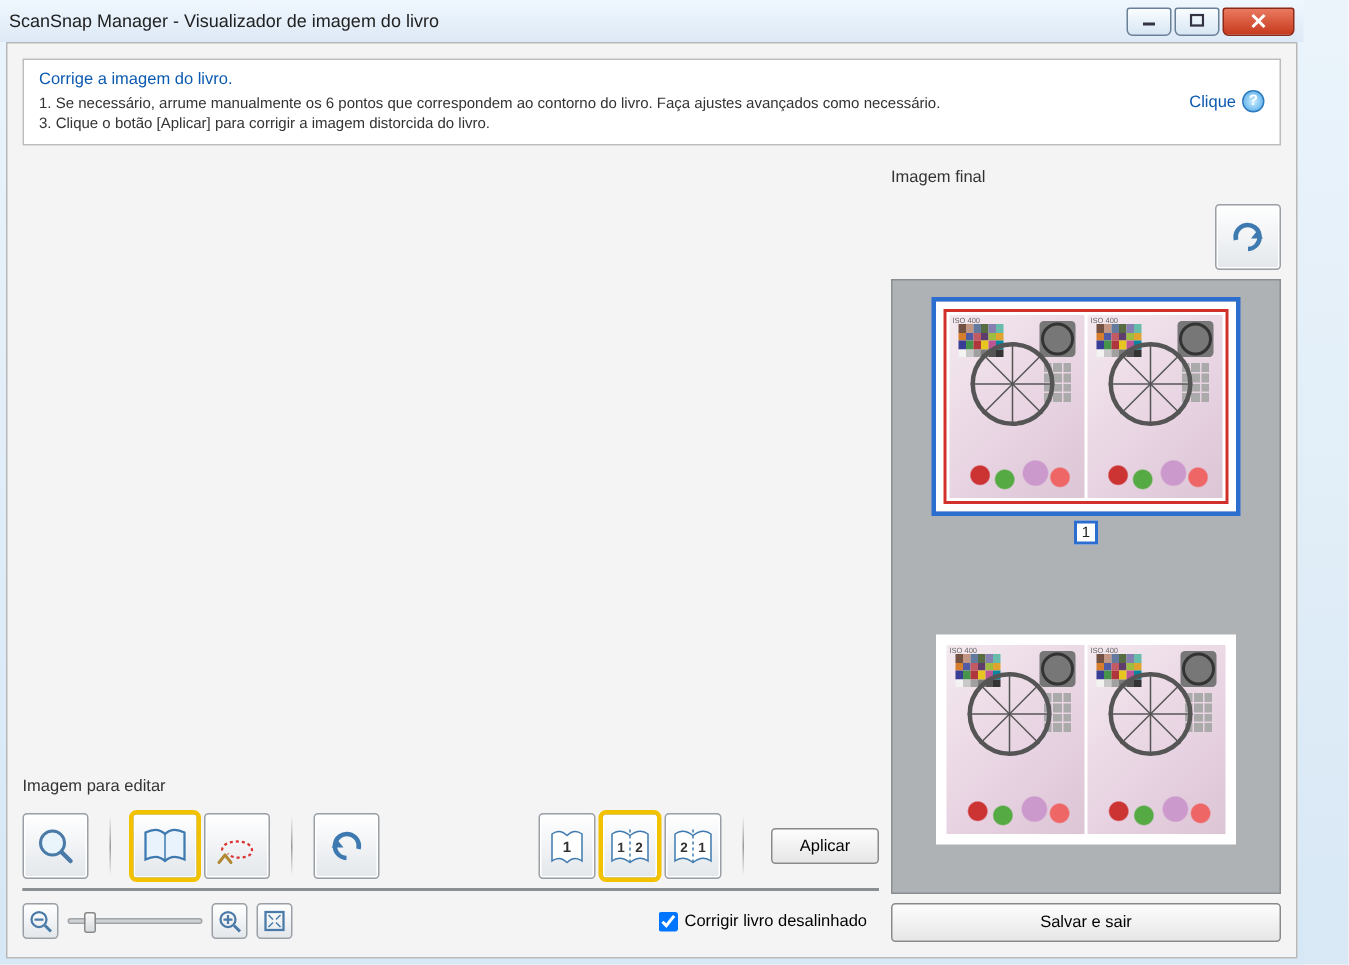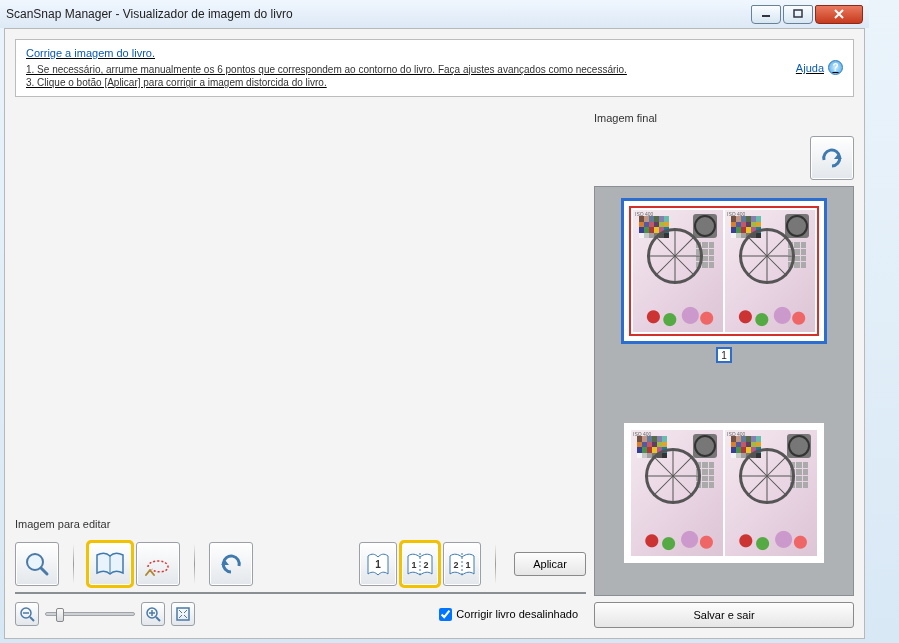--- a/index.html
+++ b/index.html
@@ -35,21 +35,20 @@
     font-size: 10px;
     margin-left: 2px;
   }
   .win-min, .win-max { background: linear-gradient(#fafdff,#d7e6f3); color:#445; }
   .win-close { background: linear-gradient(#e9795f,#c73a1d); width:48px; color:#fff; font-weight:bold; border-color:#8c2a17;}
   .content {
     position: absolute;
     top: 28px; left: 4px; right: 4px; bottom: 4px;
     background: #f4f4f4;
     border: 1px solid #b8b8b8;
-    text-decoration: underline;
   }
   .info-bar {
     margin: 10px 10px 6px 10px;
     background: #fff;
     border: 1px solid #bcbcbc;
     padding: 6px 10px;
     display: flex;
     align-items: center;
   }
   .info-text { flex: 1; line-height: 1.35; }
@@ -263,21 +262,21 @@
 
   <div class="content">
 
     <div class="info-bar">
       <div class="info-text">
         <span class="heading">Corrige a imagem do livro.</span>
         <span class="line">1. Se necessário, arrume manualmente os 6 pontos que correspondem ao contorno do livro. Faça ajustes avançados como necessário.</span>
         <span class="line">3. Clique o botão [Aplicar] para corrigir a imagem distorcida do livro.</span>
       </div>
       <div class="help-link">
-        <span>Ajuda</span>
+        <span>Clique</span>
         <span class="help-ico">?</span>
       </div>
     </div>
 
     <div class="columns">
 
       <div class="col-left" style="margin-right:8px;">
         <div class="col-label">Imagem para editar</div>
 
         <div class="toolbar">

